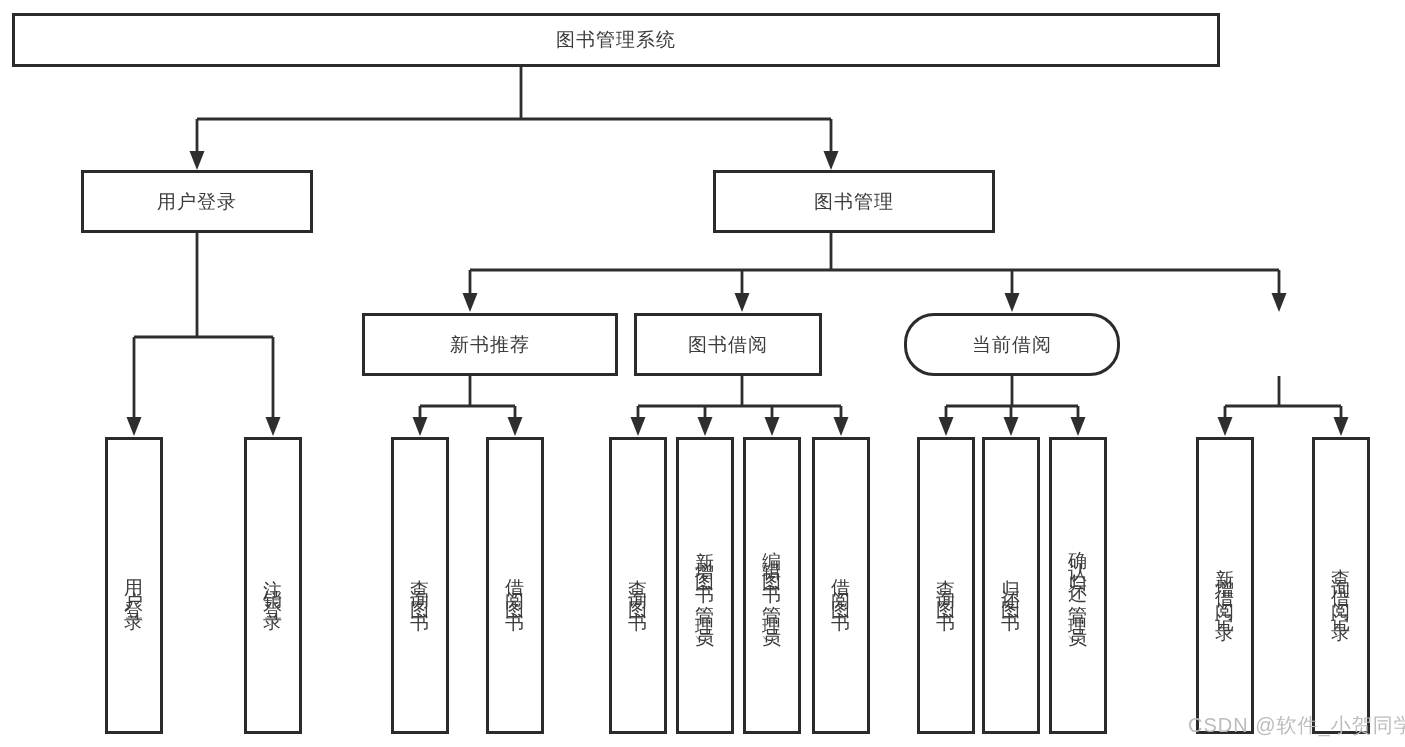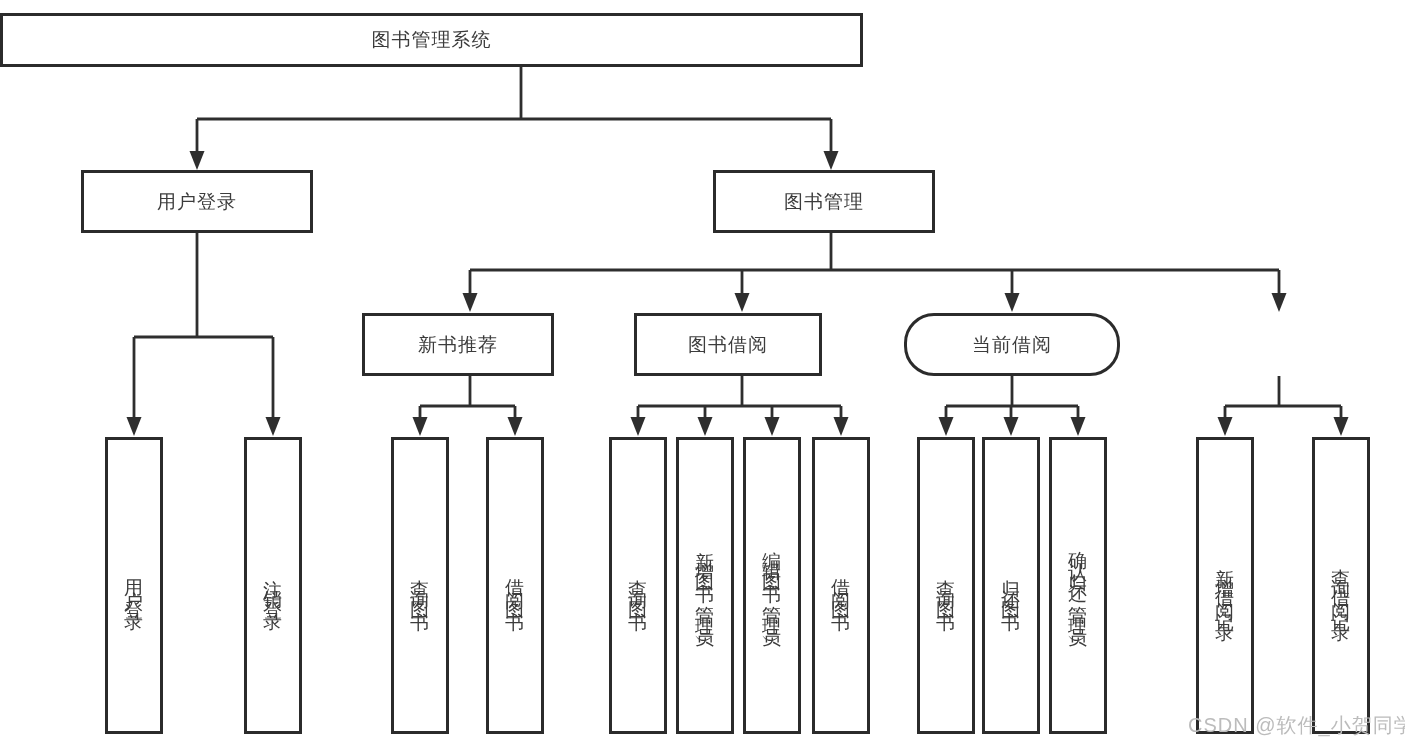--- a/index.html
+++ b/index.html
@@ -109,32 +109,32 @@
       <polygon points="764.5,417 779.5,417 772,436"></polygon>
       <polygon points="833.5,417 848.5,417 841,436"></polygon>
       <polygon points="938.5,417 953.5,417 946,436"></polygon>
       <polygon points="1003.5,417 1018.5,417 1011,436"></polygon>
       <polygon points="1070.5,417 1085.5,417 1078,436"></polygon>
       <polygon points="1217.5,417 1232.5,417 1225,436"></polygon>
       <polygon points="1333.5,417 1348.5,417 1341,436"></polygon>
     </g>
   </svg>
 
-  <div class="node" style="left:0; top:13px; width:863px; height:54px;">
+  <div class="node" style="left:12px; top:13px; width:1208px; height:54px;">
     <span>图书管理系统</span>
   </div>
 
   <div class="node" style="left:81px; top:170px; width:232px; height:63px;">
     <span>用户登录</span>
   </div>
-  <div class="node" style="left:713px; top:170px; width:222px; height:63px;">
+  <div class="node" style="left:713px; top:170px; width:282px; height:63px;">
     <span>图书管理</span>
   </div>
 
-  <div class="node" style="left:362px; top:313px; width:192px; height:63px;align-items:center;">
+  <div class="node" style="left:362px; top:313px; width:256px; height:63px;align-items:center;">
     <span>新书推荐</span>
   </div>
   <div class="node" style="left:634px; top:313px; width:188px; height:63px;">
     <span>图书借阅</span>
   </div>
   <div class="node" style="left:904px; top:313px; width:216px; height:63px;border-radius:30px;">
     <span>当前借阅</span>
   </div>
 
   <div class="node leaf" style="left:105px; top:437px; width:58px; height:297px;">

